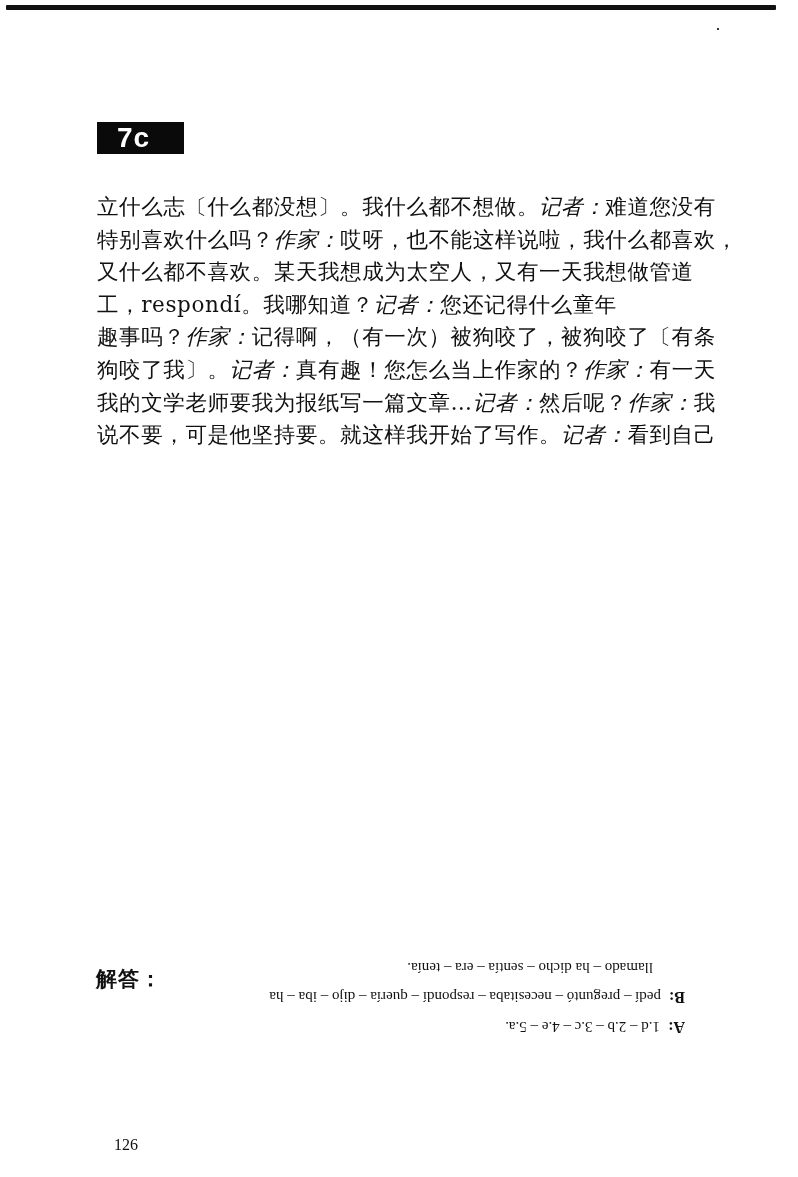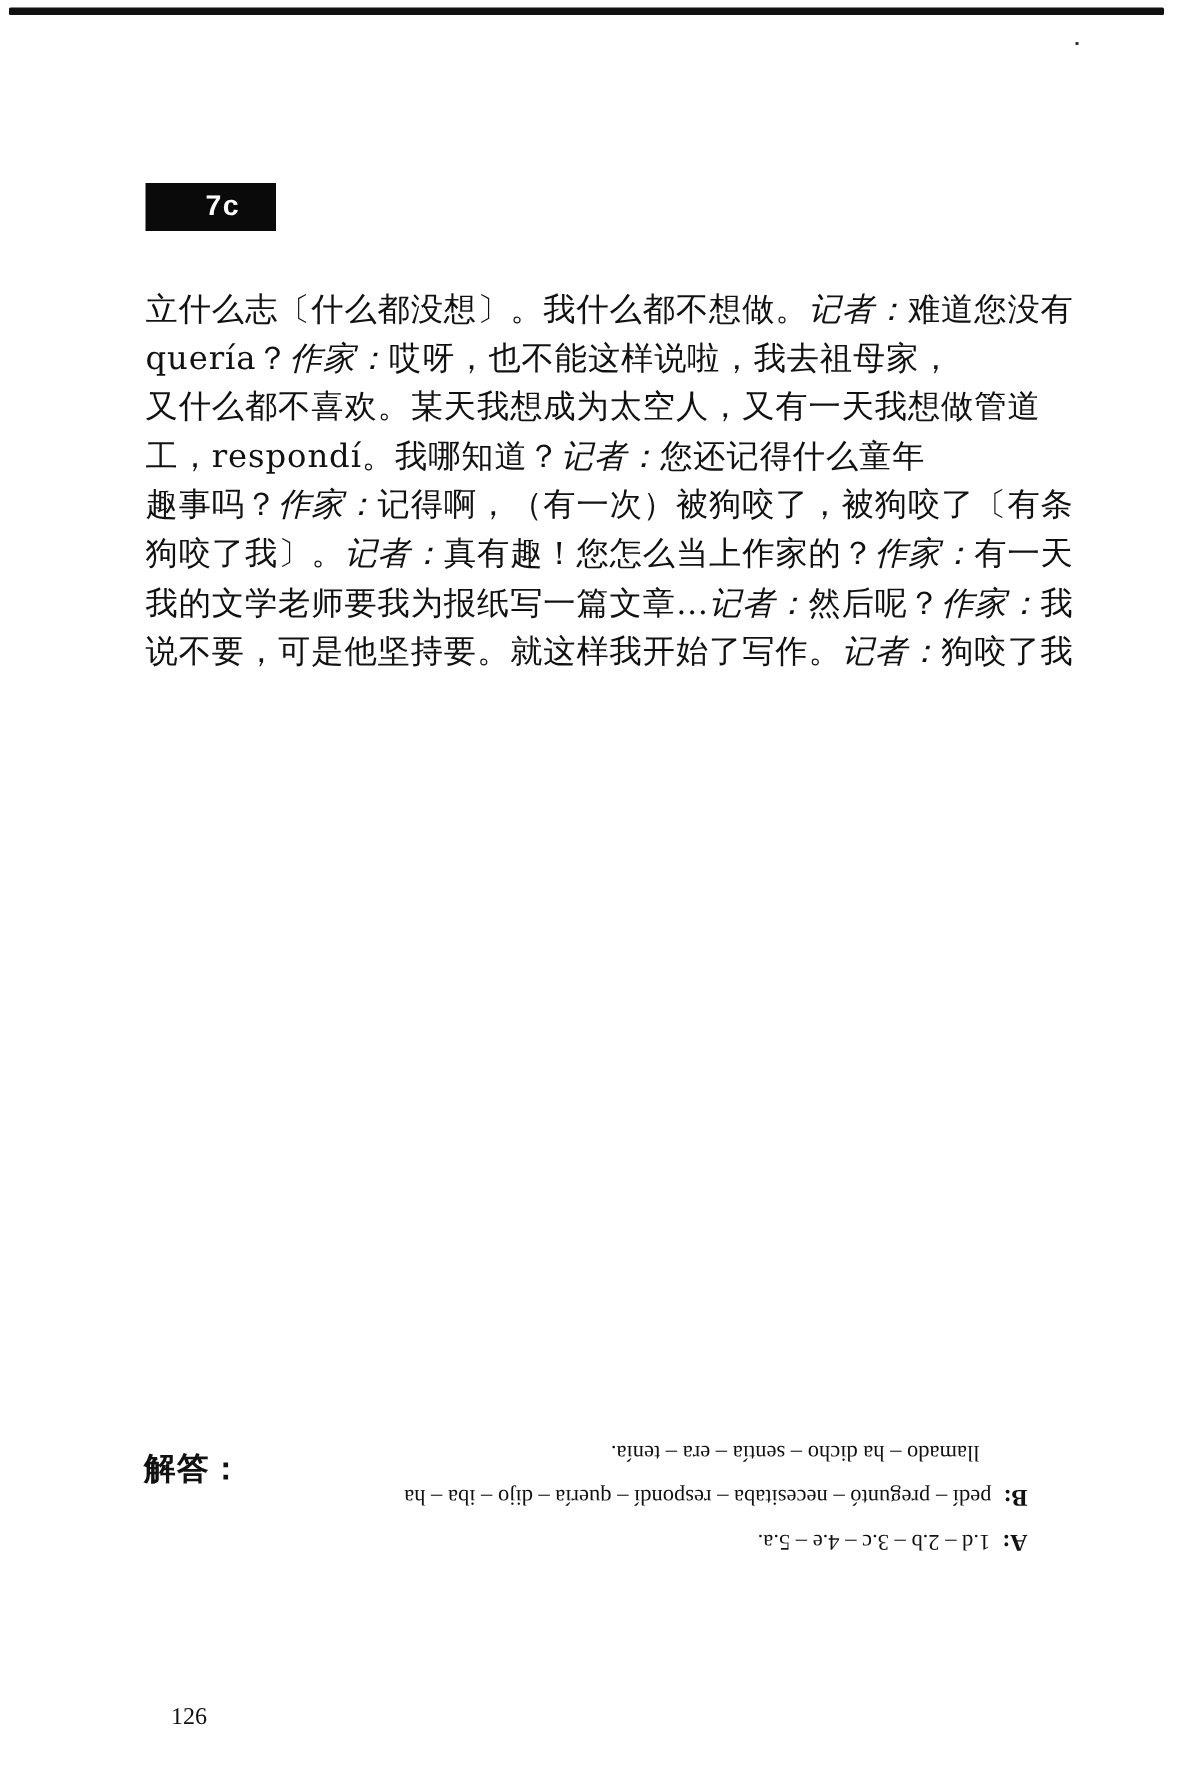--- a/index.html
+++ b/index.html
@@ -35,24 +35,24 @@
     .section-label {
       position: absolute;
       left: 97px;
       top: 122px;
       width: 87px;
       height: 32px;
       background: #0a0a0a;
       color: #ffffff;
       font-family: "Liberation Sans", "DejaVu Sans", sans-serif;
       font-weight: bold;
-      font-size: 19px;
+      font-size: 28px;
       line-height: 32px;
       box-sizing: border-box;
-      padding-left: 40px;
+      padding-left: 20px;
       letter-spacing: 1px;
     }
     .body-text {
       position: absolute;
       left: 97px;
       top: 191px;
       width: 600px;
       font-size: 21.5px;
       line-height: 32.6px;
       letter-spacing: 0.6px;
@@ -109,27 +109,27 @@
 </head>
 <body>
 
 <div class="top-rule"></div>
 <div class="speck"></div>
 
 <div class="section-label">7c</div>
 
 <div class="body-text" id="body-text">
     <span class="line"><span>立什么志〔什么都没想〕。我什么都不想做。</span><span class="spk">记者：</span><span>难道您没有</span></span>
-    <span class="line"><span>quería？</span><span class="spk">作家：</span><span>哎呀，也不能这样说啦，我去祖母家，</span></span>
+    <span class="line"><span>特别喜欢什么吗？</span><span class="spk">作家：</span><span>哎呀，也不能这样说啦，我什么都喜欢，</span></span>
     <span class="line"><span>又什么都不喜欢。某天我想成为太空人，又有一天我想做管道</span></span>
     <span class="line"><span>工，respondí。我哪知道？</span><span class="spk">记者：</span><span>您还记得什么童年</span></span>
     <span class="line"><span>趣事吗？</span><span class="spk">作家：</span><span>记得啊，（有一次）被狗咬了，被狗咬了〔有条</span></span>
     <span class="line"><span>狗咬了我〕。</span><span class="spk">记者：</span><span>真有趣！您怎么当上作家的？</span><span class="spk">作家：</span><span>有一天</span></span>
     <span class="line"><span>我的文学老师要我为报纸写一篇文章…</span><span class="spk">记者：</span><span>然后呢？</span><span class="spk">作家：</span><span>我</span></span>
-    <span class="line"><span>说不要，可是他坚持要。就这样我开始了写作。</span><span class="spk">记者：</span><span>狗咬了我</span></span>
+    <span class="line"><span>说不要，可是他坚持要。就这样我开始了写作。</span><span class="spk">记者：</span><span>看到自己</span></span>
   </div>
 
 <div class="answers-heading">解答：</div>
 
 <div class="answers-block">
   <span class="ans-row">
     <span class="ans-key">A:</span><span>1.d – 2.b – 3.c – 4.e – 5.a.</span>
   </span>
   <span class="ans-row">
     <span class="ans-key">B:</span><span>pedí – preguntó – necesitaba – respondí – quería – dijo – iba – ha</span>

